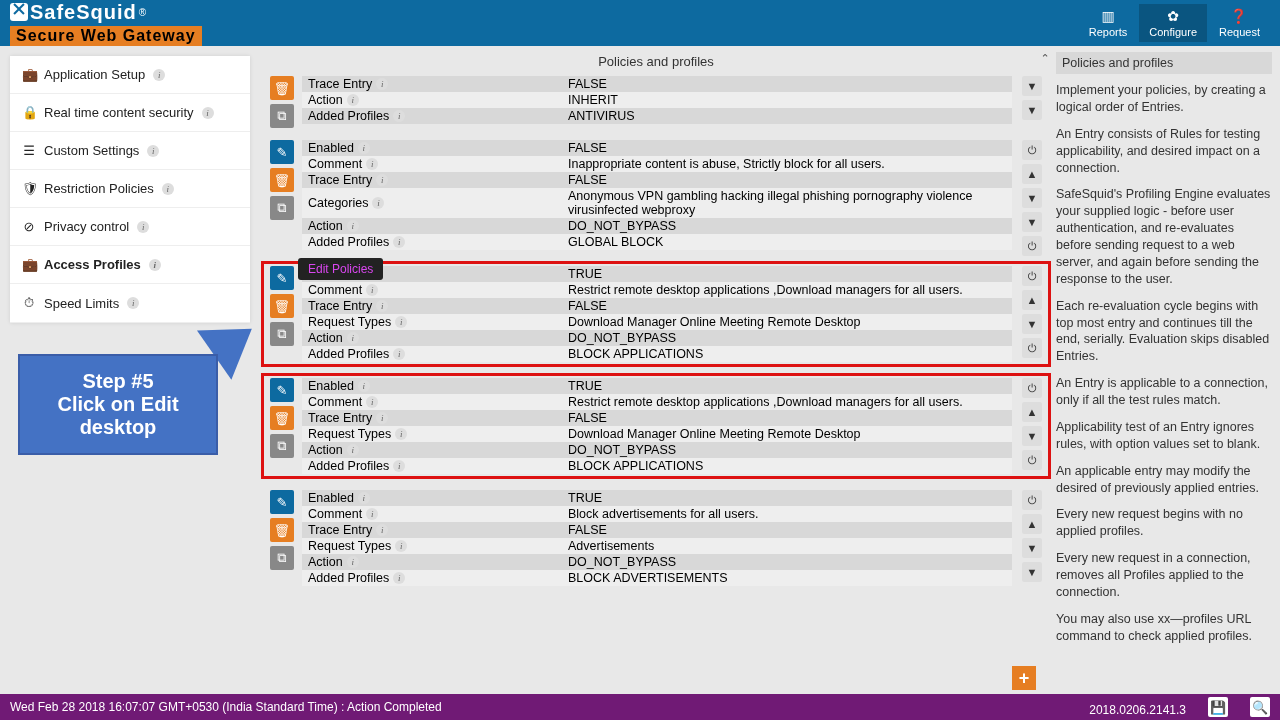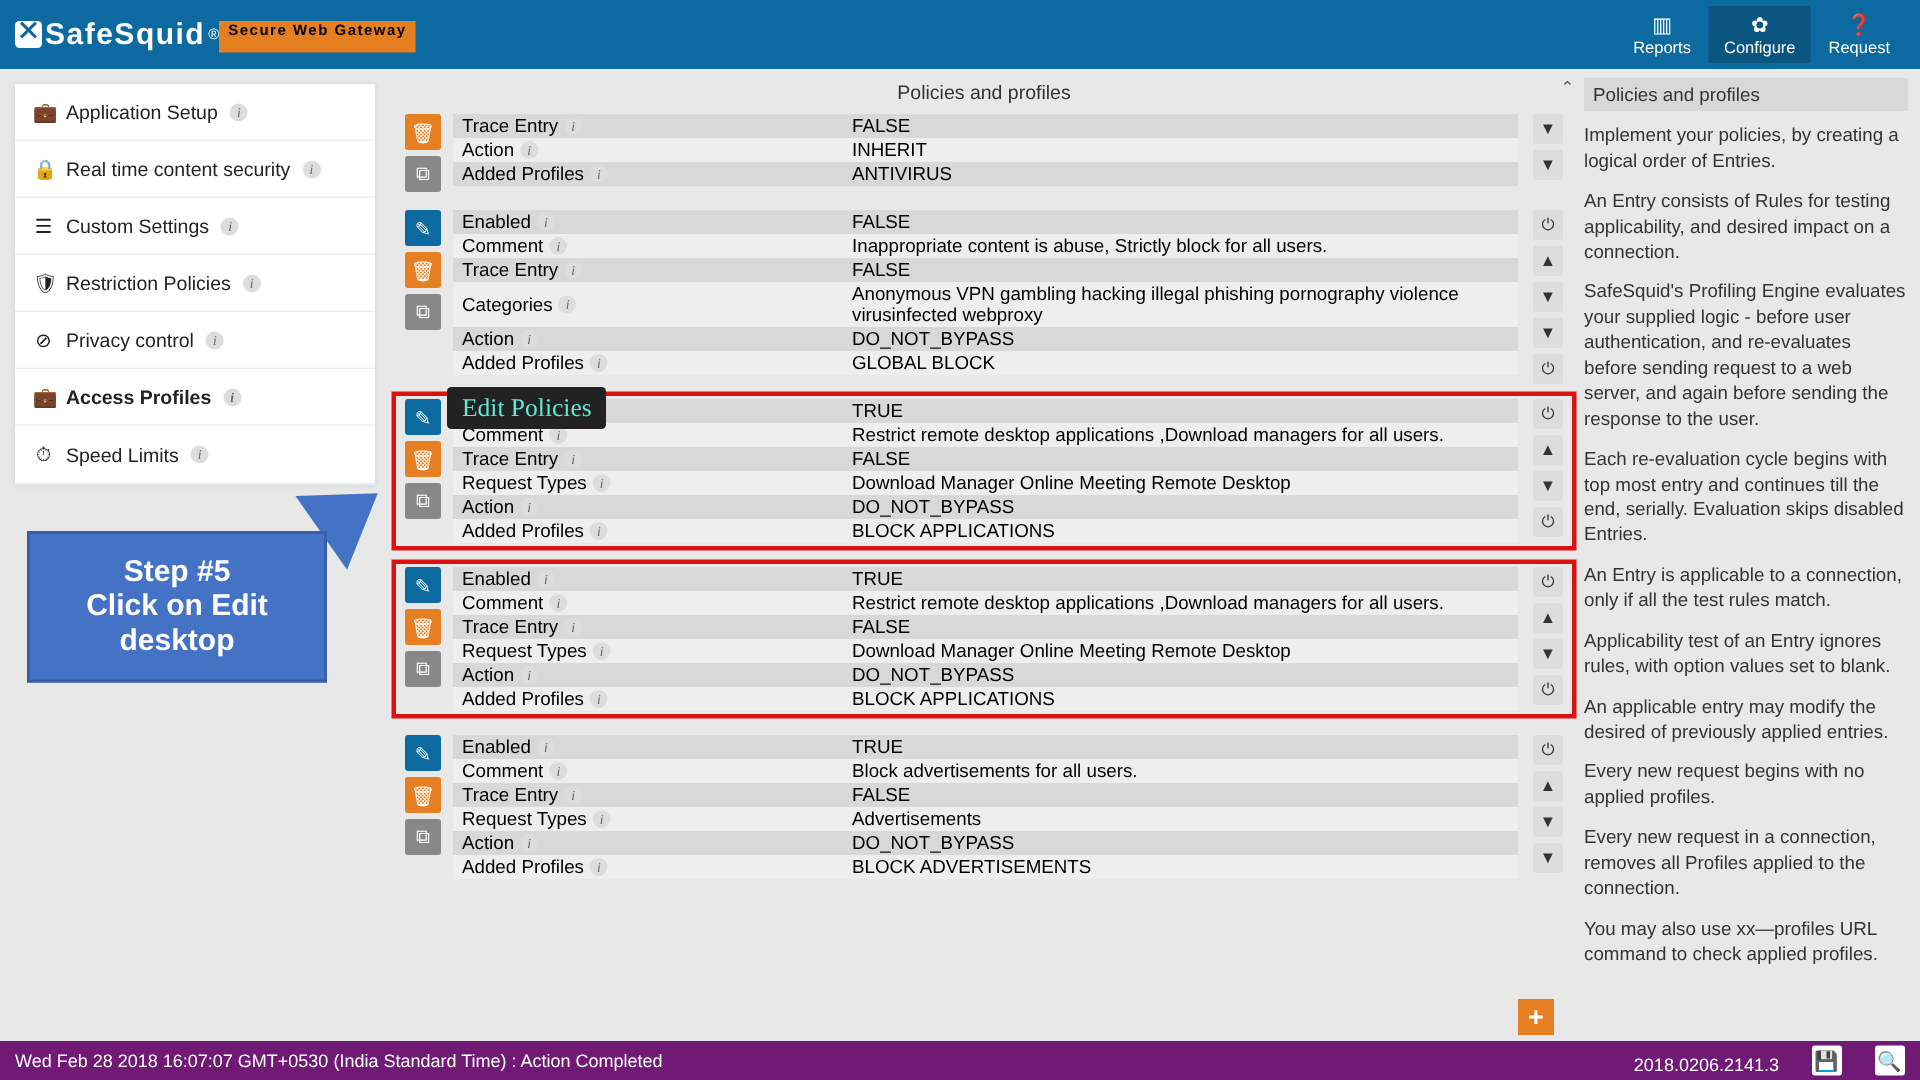--- a/index.html
+++ b/index.html
@@ -1,25 +1,25 @@
 <!DOCTYPE html>
 <html><head>
 <meta charset="utf-8">
 <style>
 * { margin:0; padding:0; box-sizing:border-box; font-family:Arial,Helvetica,sans-serif; }
 html,body { width:1280px; height:720px; overflow:hidden; background:#e8e8e8; }
 .topbar { height:46px; background:#0d6aa0; display:flex; align-items:center; justify-content:space-between; padding:0 10px; color:#fff; }
-.logo { display:flex; }
+.logo { display:flex; flex-direction:column; }
 .logo-row { display:flex; align-items:center; gap:2px; }
 .logo-icon { width:18px; height:18px; background:#fff; border-radius:3px; position:relative; }
 .logo-icon:before { content:""; position:absolute; width:14px; height:2px; background:#0d6aa0; top:5px; left:2px; transform:rotate(45deg);}
 .logo-icon:after { content:""; position:absolute; width:14px; height:2px; background:#0d6aa0; top:5px; left:2px; transform:rotate(-45deg);}
 .logo-text { font-size:20px; font-weight:bold; letter-spacing:1px; }
 .logo-reg { font-size:10px; vertical-align:super; }
-.logo-sub { background:#e67e22; color:#000; font-size:10px; font-weight:bold; padding:1px 6px; letter-spacing:1px; margin-top:2px; width:fit-content;}
+.logo-sub { background:#e67e22; color:#000; font-size:16px; font-weight:bold; padding:1px 6px; letter-spacing:1px; margin-top:2px; width:fit-content;}
 .topnav { display:flex; gap:2px; }
 .topnav-item { padding:4px 10px; text-align:center; font-size:11px; cursor:pointer; }
 .topnav-item.active { background:#0a5580; }
 .topnav-ico { display:block; font-size:14px; margin-bottom:2px; }
 
 .body { display:flex; height:calc(100% - 46px - 26px); }
 .sidebar { width:260px; padding:10px; }
 .side-card { background:#fff; box-shadow:0 0 4px rgba(0,0,0,0.1); }
 .side-item { padding:11px 12px; font-size:13px; color:#222; border-bottom:1px solid #eee; display:flex; align-items:center; gap:8px; cursor:pointer;}
 .side-item.active { font-weight:bold; }
@@ -38,21 +38,21 @@
 .act-copy { background:#888; }
 .entry-right { position:absolute; right:4px; top:0; display:flex; flex-direction:column; gap:4px; }
 .rbtn { width:20px; height:20px; background:#ddd; color:#333; font-size:11px; display:flex; align-items:center; justify-content:center; border-radius:2px; cursor:pointer;}
 .row { display:flex; font-size:12.5px; }
 .row:nth-child(odd) { background:#d8d8d8; }
 .row:nth-child(even) { background:#eee; }
 .entry .rows { }
 .cell-label { width:260px; padding:1px 6px; display:flex; align-items:center; gap:4px;}
 .cell-value { flex:1; padding:1px 6px; }
 .highlight { outline:3px solid #d11; outline-offset:2px; }
-.tooltip { position:absolute; left:32px; top:-8px; background:#222; color:#5eead4; font-size:17px; padding:4px 10px; border-radius:3px; z-index:5; white-space:nowrap;font-family:Liberation Serif, serif;}
+.tooltip { position:absolute; left:32px; top:-8px; background:#222; color:#d946ef; font-size:12px; padding:4px 10px; border-radius:3px; z-index:5; white-space:nowrap;}
 .callout { position:absolute; left:18px; top:354px; width:200px; background:#4472c4; color:#fff; font-size:20px; font-weight:bold; text-align:center; padding:14px 8px; border:2px solid #3a5da8; z-index:10;}
 .callout-arrow { position:absolute; left:210px; top:312px; width:0; height:0; border-left:46px solid #4472c4; border-top:30px solid transparent; border-bottom:30px solid transparent; transform:rotate(-35deg); z-index:9;}
 
 .rightpane { width:228px; padding:6px 8px 6px 4px; font-size:12.5px; color:#333; position:relative;}
 .rp-chevron { position:absolute; left:-14px; top:6px; width:14px; height:14px; font-size:11px; color:#555; text-align:center; cursor:pointer;}
 .rp-title { background:#d8d8d8; padding:4px 6px; margin-bottom:8px; }
 .rp-text p { margin-bottom:10px; line-height:1.35; }
 
 .bottombar { height:26px; background:#701a75; color:#fff; display:flex; align-items:center; justify-content:space-between; padding:0 10px; font-size:12px;}
 .bottom-right { display:flex; align-items:flex-end; gap:22px;}

